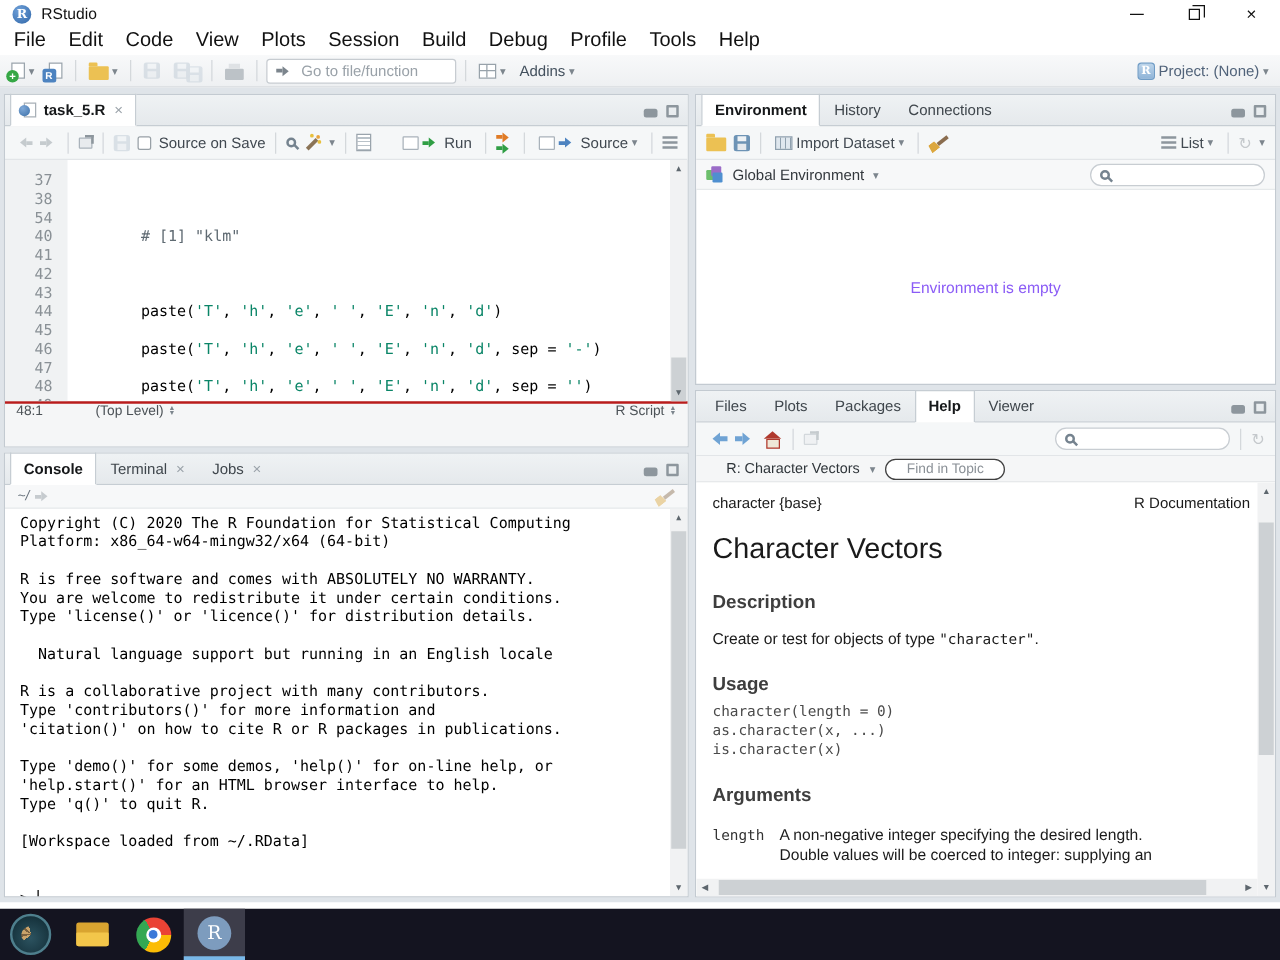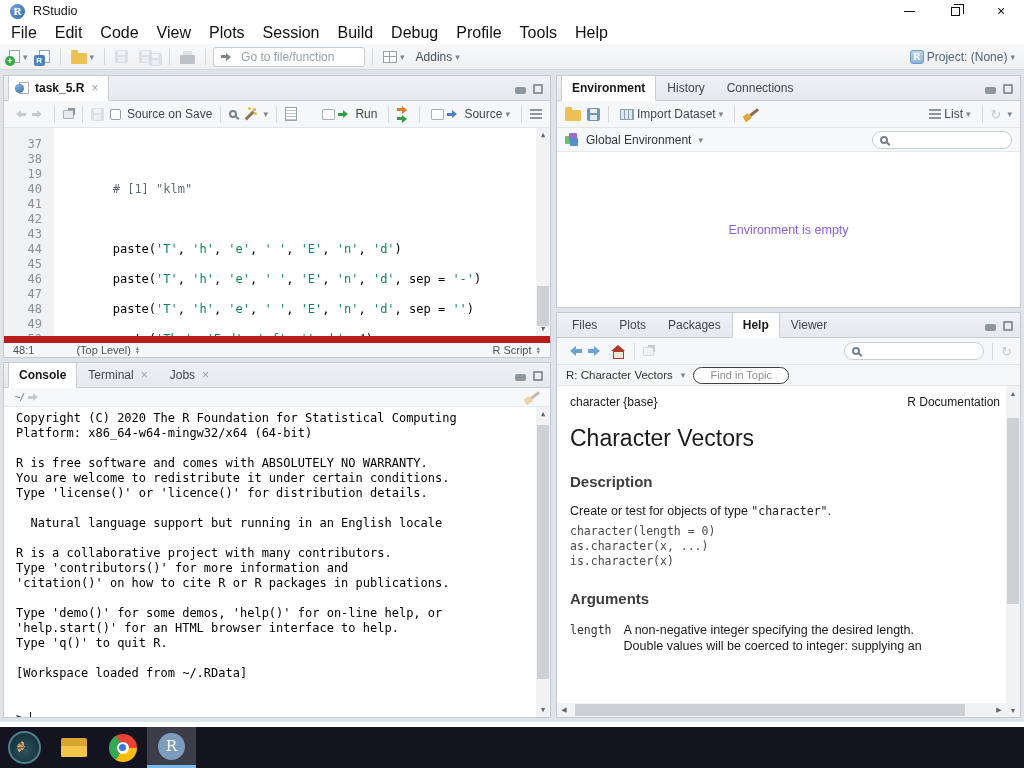--- a/index.html
+++ b/index.html
@@ -130,21 +130,21 @@
                     background:radial-gradient(circle at 35% 30%, #7fa9d8, #3b6fa8); }
   .editor { position:relative; flex:1; overflow:hidden; font-family:"DejaVu Sans Mono", monospace; font-size:12px; }
   .gutter-bg { position:absolute; left:0; top:0; width:50px; height:100%; background:#f0f2f3; }
   .code-lines { position:absolute; left:0; top:2px; width:100%; }
   .code-line { display:flex; height:15px; line-height:15px; white-space:pre;flex-direction:column; }
   .code-line[data-variant="clip"] { height:7px; overflow:hidden; align-items:flex-end; }
   .code-line[data-variant="clip"] .lnum, .code-line[data-variant="clip"] .ltext { margin-top:-8px; }
   .lnum { width:38px; text-align:right; color:#8a9196; flex:none; }
   .ltext { padding-left:22px; color:#000; }
   .caret-v { display:inline-block; width:1px; height:12px; background:#000; vertical-align:-2px; }
-  .statusbar { height:21px; background:#f5f6f7; border-top:7px solid #b91c1c; display:flex; align-items:center;
+  .statusbar { height:36px; background:#f5f6f7; border-top:2px solid #b91c1c; display:flex; align-items:flex-start;
                font-size:11px; color:#4c5257; padding:0 9px; flex:none; }
   .statusbar .scope { margin-left:42px; display:flex; align-items:center; }
   .statusbar .ftype { margin-left:auto; display:flex; align-items:center; }
 
   
   .sb-v { position:absolute; right:0; top:0; width:14px; height:100%; background:#f1f2f3; }
   .sb-h { position:absolute; left:0; bottom:0; height:14px; background:#f1f2f3; }
   .sb-arrow { position:absolute; width:14px; height:14px; display:flex; align-items:center; justify-content:center;
               font-size:7px; color:#5e676e; }
   .sb-thumb { position:absolute; background:#cdd1d4; border-radius:0; }
@@ -161,21 +161,21 @@
   .env-pane { left:556px; top:5px; width:465px; height:233px; }
   .env-sub { height:24px; background:#f7f8f9; border-bottom:1px solid #e6e9eb; display:flex; align-items:center;
              gap:7px; padding:0 8px; font-size:12px; color:#33383d; flex:none; }
   .searchbox { margin-left:auto; width:140px; height:18px; border:1px solid #c8cdd2; border-radius:9px; background:#fff;
                display:flex; align-items:center; padding:0 7px; gap:5px; }
   .env-empty { flex:1; display:flex; align-items:center; justify-content:center; color:#8b5cf6; font-size:12.5px; }
 
   
   .help-pane { left:556px; top:242px; width:465px; height:406px; }
   .help-sub { height:21px; background:#f5f6f7; border-bottom:1px solid #e2e5e8; display:flex; align-items:center;
-              gap:8px; padding:0 9px; font-size:11.5px; color:#2f353a; flex:none; }
+              gap:8px; padding:0 24px; font-size:11.5px; color:#2f353a; flex:none; }
   .findbox { width:96px; height:17px; border:1px solid #404040; border-radius:9px; background:#fff; color:#8a9096;
              font-size:11px; display:flex; align-items:center; justify-content:center; }
   .help-body { position:relative; flex:1; overflow:hidden; background:#fff; }
   .help-content { position:absolute; left:0; top:0; right:14px; bottom:14px; overflow:hidden; padding:9px 6px 0 13px;
                   color:#1a1a1a; }
   .hc-row { display:flex; justify-content:space-between; font-size:12px; }
   .hc-title { font-size:23px; margin-top:16px; color:#1a1a1a; font-weight:400; }
   .hc-h2 { font-size:15px; font-weight:bold; color:#3e3e3e; margin-top:21px; }
   .hc-p { font-size:12.5px; margin-top:14px; }
   .mono { font-family:"DejaVu Sans Mono", monospace; font-size:11.5px; }
@@ -395,21 +395,21 @@
           </div>
 
           <div class="code-line">
             <span class="lnum">38</span>
             <span class="ltext">
               
             </span>
           </div>
 
           <div class="code-line">
-            <span class="lnum">19</span>
+            <span class="lnum">54</span>
             <span class="ltext">
               
             </span>
           </div>
 
           <div class="code-line">
             <span class="lnum">40</span>
             <span class="ltext">
               
             </span>
@@ -671,20 +671,21 @@
     </div>
     <div class="help-body">
       <div class="help-content">
         <div class="hc-row">
           <span>character {base}</span>
           <span>R Documentation</span>
         </div>
         <div class="hc-title">Character Vectors</div>
         <div class="hc-h2">Description</div>
         <div class="hc-p"><span>Create or test for objects of type </span><span class="mono">"character"</span><span>.</span></div>
+        <div class="hc-h2">Usage</div>
         <div class="hc-code">
 
         <div>character(length = 0)</div>
             <div>as.character(x, ...)</div>
             <div>is.character(x)</div>
           </div>
         <div class="hc-h2">Arguments</div>
         <div class="hc-args">
           <span class="hc-argname">length</span>
           <span class="hc-argdesc">

